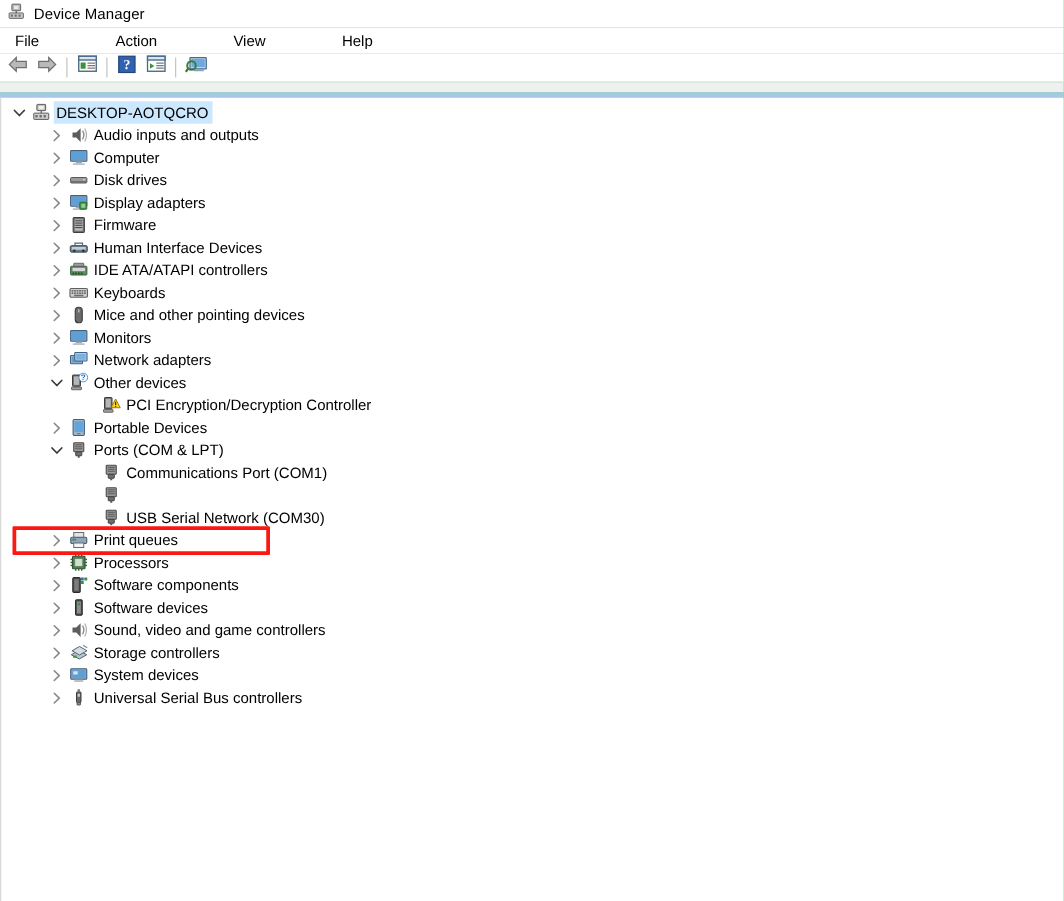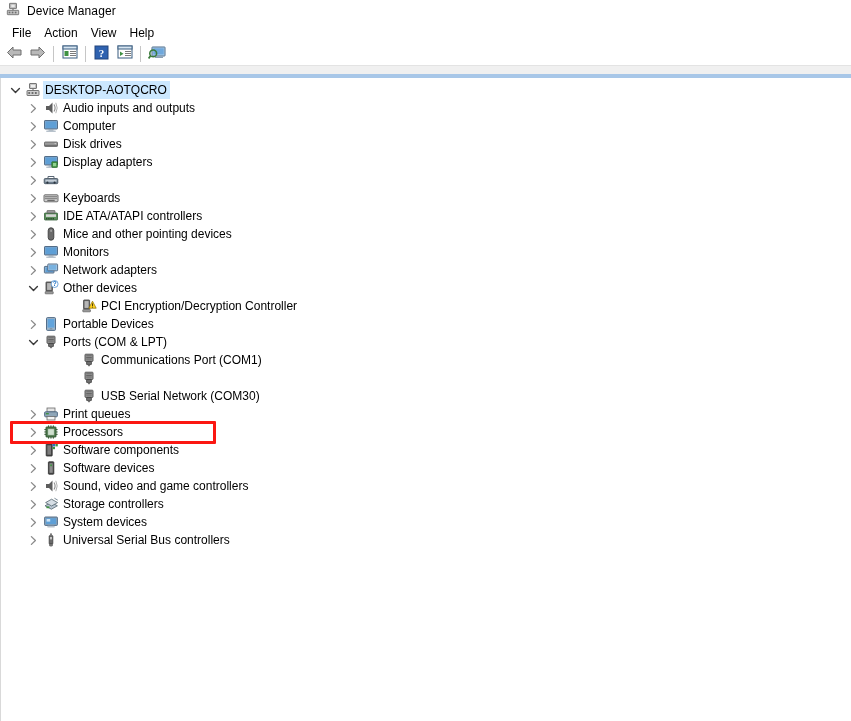--- a/index.html
+++ b/index.html
@@ -31,20 +31,21 @@
     letter-spacing: 0.1px;
   }
 
   
   .menubar {
     height: 21px;
     display: flex;
     align-items: center;
     padding-left: 6px;
     background: #ffffff;
+    gap: 48px;
   }
   .menu-item {
     font-size: 12px;
     color: #000000;
     padding: 2px 7px 2px 6px;
     cursor: default;
     white-space: nowrap;
   }
 
   
@@ -116,21 +117,21 @@
     color: #000000;
     padding: 0 3px 0 2px;
     line-height: 18px;
   }
   .row.selected .label {
     background: #cce8ff;
   }
 
   
   .lvl0 { padding-left: 6px; }
-  .lvl1 { padding-left: 24px; }
+  .lvl1 { padding-left: 36px; }
   .lvl2 { padding-left: 62px; }
 
   
   .redbox {
     position: absolute;
     border: 3px solid #fb1712;
     pointer-events: none;
     border-radius: 1px;
   }
 </style>
@@ -313,27 +314,69 @@
           <span class="label">Display adapters</span>
         </div>
         <div class="row lvl1">
           <span class="chev">
             <svg width="9" height="11" viewBox="0 0 9 11">
               <path d="M2.4 1.6 L6.4 5.5 L2.4 9.4" fill="none" stroke="#8a8a8a" stroke-width="1.3" stroke-linecap="round" stroke-linejoin="round"></path>
             </svg>
           </span>
           <span class="icon-cell">
             <svg width="16" height="16" viewBox="0 0 16 16">
+              <rect x="3.5" y="2" width="9" height="12" rx="0.5" fill="#6d6d6d" stroke="#3e3e3e" stroke-width="0.8"></rect>
+              <rect x="4.8" y="3.4" width="6.4" height="9.2" fill="#b9b9b9"></rect>
+              <g fill="#4a4a4a">
+                <rect x="5.2" y="4.2" width="5.6" height="0.9"></rect>
+                <rect x="5.2" y="6" width="5.6" height="0.9"></rect>
+                <rect x="5.2" y="7.8" width="5.6" height="0.9"></rect>
+                <rect x="5.2" y="9.6" width="5.6" height="0.9"></rect>
+              </g>
+            </svg>
+          </span>
+          <span class="label">Firmware</span>
+        </div>
+        <div class="row lvl1">
+          <span class="chev">
+            <svg width="9" height="11" viewBox="0 0 9 11">
+              <path d="M2.4 1.6 L6.4 5.5 L2.4 9.4" fill="none" stroke="#8a8a8a" stroke-width="1.3" stroke-linecap="round" stroke-linejoin="round"></path>
+            </svg>
+          </span>
+          <span class="icon-cell">
+            <svg width="16" height="16" viewBox="0 0 16 16">
               <rect x="1.2" y="6.5" width="13.6" height="5.2" rx="1" fill="#6e7e8e" stroke="#3f4c59" stroke-width="0.8"></rect>
               <rect x="2.4" y="7.6" width="11.2" height="2.2" fill="#c3cdd6"></rect>
               <circle cx="4.4" cy="10.6" r="1.1" fill="#2b3640"></circle>
               <circle cx="11.6" cy="10.6" r="1.1" fill="#2b3640"></circle>
               <path d="M5 6.5 L5 4.5 L11 4.5 L11 6.5" stroke="#5a6775" stroke-width="1" fill="none"></path>
             </svg>
           </span>
+          <span class="label">Human Interface Devices</span>
+        </div>
+        <div class="row lvl1">
+          <span class="chev">
+            <svg width="9" height="11" viewBox="0 0 9 11">
+              <path d="M2.4 1.6 L6.4 5.5 L2.4 9.4" fill="none" stroke="#8a8a8a" stroke-width="1.3" stroke-linecap="round" stroke-linejoin="round"></path>
+            </svg>
+          </span>
+          <span class="icon-cell">
+            <svg width="16" height="16" viewBox="0 0 16 16">
+              <rect x="1.5" y="5" width="13" height="7" rx="0.6" fill="#5b8f5b" stroke="#36603a" stroke-width="0.8"></rect>
+              <rect x="3" y="6.3" width="10" height="2.6" fill="#d6d6d6"></rect>
+              <g fill="#2d4a2f">
+                <rect x="3" y="10" width="1.4" height="1.4"></rect>
+                <rect x="5.2" y="10" width="1.4" height="1.4"></rect>
+                <rect x="7.4" y="10" width="1.4" height="1.4"></rect>
+                <rect x="9.6" y="10" width="1.4" height="1.4"></rect>
+              </g>
+              <rect x="4" y="2.6" width="8" height="2.4" rx="0.4" fill="#9e9e9e" stroke="#5a5a5a" stroke-width="0.7"></rect>
+            </svg>
+          </span>
+          <span class="label">IDE ATA/ATAPI controllers</span>
         </div>
         <div class="row lvl1">
           <span class="chev">
             <svg width="9" height="11" viewBox="0 0 9 11">
               <path d="M2.4 1.6 L6.4 5.5 L2.4 9.4" fill="none" stroke="#8a8a8a" stroke-width="1.3" stroke-linecap="round" stroke-linejoin="round"></path>
             </svg>
           </span>
           <span class="icon-cell">
             <svg width="16" height="16" viewBox="0 0 16 16">
               <rect x="1" y="4.8" width="14" height="7" rx="1" fill="#cfcfcf" stroke="#5f5f5f" stroke-width="0.9"></rect>
@@ -357,41 +400,20 @@
           <span class="label">Keyboards</span>
         </div>
         <div class="row lvl1">
           <span class="chev">
             <svg width="9" height="11" viewBox="0 0 9 11">
               <path d="M2.4 1.6 L6.4 5.5 L2.4 9.4" fill="none" stroke="#8a8a8a" stroke-width="1.3" stroke-linecap="round" stroke-linejoin="round"></path>
             </svg>
           </span>
           <span class="icon-cell">
             <svg width="16" height="16" viewBox="0 0 16 16">
-              <rect x="1.5" y="5" width="13" height="7" rx="0.6" fill="#5b8f5b" stroke="#36603a" stroke-width="0.8"></rect>
-              <rect x="3" y="6.3" width="10" height="2.6" fill="#d6d6d6"></rect>
-              <g fill="#2d4a2f">
-                <rect x="3" y="10" width="1.4" height="1.4"></rect>
-                <rect x="5.2" y="10" width="1.4" height="1.4"></rect>
-                <rect x="7.4" y="10" width="1.4" height="1.4"></rect>
-                <rect x="9.6" y="10" width="1.4" height="1.4"></rect>
-              </g>
-              <rect x="4" y="2.6" width="8" height="2.4" rx="0.4" fill="#9e9e9e" stroke="#5a5a5a" stroke-width="0.7"></rect>
-            </svg>
-          </span>
-          <span class="label">IDE ATA/ATAPI controllers</span>
-        </div>
-        <div class="row lvl1">
-          <span class="chev">
-            <svg width="9" height="11" viewBox="0 0 9 11">
-              <path d="M2.4 1.6 L6.4 5.5 L2.4 9.4" fill="none" stroke="#8a8a8a" stroke-width="1.3" stroke-linecap="round" stroke-linejoin="round"></path>
-            </svg>
-          </span>
-          <span class="icon-cell">
-            <svg width="16" height="16" viewBox="0 0 16 16">
               <rect x="5.2" y="1.8" width="5.6" height="12.4" rx="2.7" fill="#6b6b6b" stroke="#3c3c3c" stroke-width="0.9"></rect>
               <rect x="7.6" y="3.4" width="0.9" height="2.6" rx="0.4" fill="#d5d5d5"></rect>
             </svg>
           </span>
           <span class="label">Mice and other pointing devices</span>
         </div>
         <div class="row lvl1">
           <span class="chev">
             <svg width="9" height="11" viewBox="0 0 9 11">
               <path d="M2.4 1.6 L6.4 5.5 L2.4 9.4" fill="none" stroke="#8a8a8a" stroke-width="1.3" stroke-linecap="round" stroke-linejoin="round"></path>

